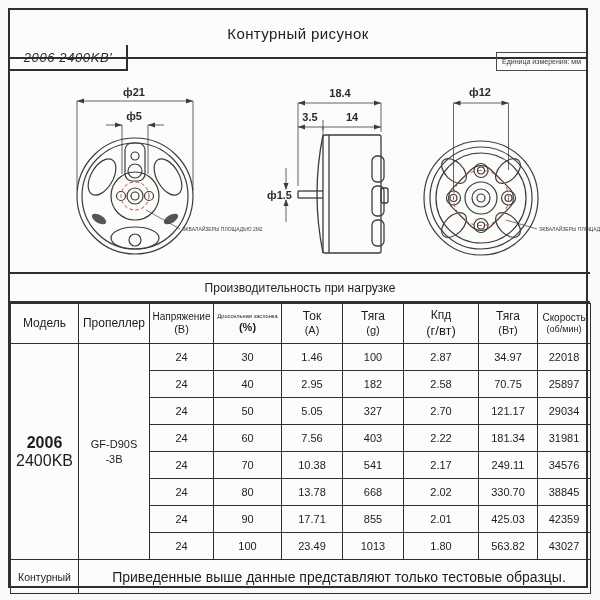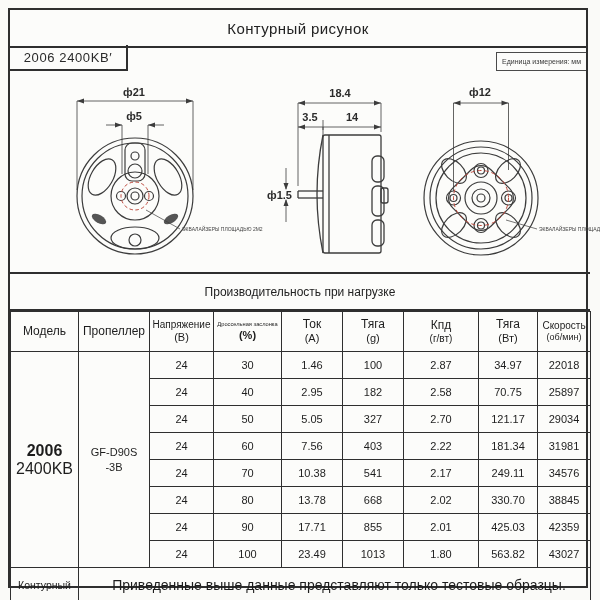--- a/index.html
+++ b/index.html
@@ -7,63 +7,63 @@
     width:600px;height:600px;position:relative;
     background:#fafaf8;color:#1e1e1e;
     font-family:"Liberation Sans","DejaVu Sans",sans-serif;
     -webkit-font-smoothing:antialiased;
   }
   .page{
     position:absolute;left:8px;top:8px;width:580px;height:580px;
     border:2px solid #2f2f2f;background:#fcfcfa;box-sizing:border-box;
   }
   .title-row{
-    position:absolute;left:0;top:0;width:100%;height:38px;
+    position:absolute;left:0;top:0;width:100%;height:49px;
     border-bottom:2px solid #2f2f2f;box-sizing:border-box;
     display:flex;align-items:center;justify-content:center;
     font-size:15px;letter-spacing:.4px;color:#222;
   }
   .model-box{
     position:absolute;left:0;top:35px;width:118px;height:26px;
     border-right:2px solid #2f2f2f;border-bottom:2px solid #2f2f2f;
     box-sizing:border-box;display:flex;align-items:center;justify-content:center;
-    font-size:13px;letter-spacing:.6px;color:#2a2a2a;
+    font-size:13px;letter-spacing:.6px;color:#2a2a2a;font-style:italic;
   }
   .units-box{
     position:absolute;right:0;top:42px;height:19px;min-width:78px;
     border:1px solid #4a4a4a;border-right:none;box-sizing:border-box;
     display:flex;align-items:center;justify-content:center;
     font-size:7px;color:#3a3a3a;padding:0 5px;
   }
   .drawings{position:absolute;left:0;top:62px;width:580px;height:200px;margin-left:36px;}
   .drawings svg{position:absolute;top:0;overflow:visible;}
   svg text{fill:#2b2b2b;}
   .dim-num{font-size:11px;font-weight:bold;}
   .dim-tiny{font-size:5px;fill:#444;}
 
   .perf{position:absolute;left:0;top:262px;width:580px;}
   .band{
-    height:39px;border-top:2px solid #2f2f2f;border-bottom:2px solid #2f2f2f;
+    height:31px;border-top:2px solid #2f2f2f;border-bottom:2px solid #2f2f2f;
     box-sizing:border-box;display:flex;align-items:center;justify-content:center;
     font-size:12px;color:#222;
   }
   table.spec{border-collapse:collapse;table-layout:fixed;width:580px;}
   table.spec th,table.spec td{
     border:1.6px solid #2f2f2f;padding:0;text-align:center;vertical-align:middle;
     font-weight:normal;color:#1d1d1d;overflow:hidden;
   }
   thead tr{height:40px;}
   tbody tr{height:27px;}
   tfoot tr{height:34px;}
   .hc .l1{font-size:12px;line-height:1.25;}
   .hc .l2{font-size:11px;line-height:1.2;}
   .hc2 .l1{font-size:10px;}
   .hc3 .l1{font-size:6px;white-space:nowrap;transform:scale(.95);}
   .hc3 .l2{font-weight:bold;}
-  .hc6 .l2{font-size:10px;}
+  .hc6 .l2{font-size:13px;}
   .hc8 .l1{font-size:10px;}
   .hc8 .l2{font-size:9px;}
   tbody td{font-size:11px;}
   .model-cell .l1{font-size:16px;font-weight:bold;}
   .model-cell .l2{font-size:16px;}
   .prop-cell{font-size:11px;line-height:1.3;}
   .note-label{font-size:10.5px;}
   .note-text{text-align:center;font-size:14px;padding-left:9px !important;color:#2a2a2a;}
 </style>
 </head>

